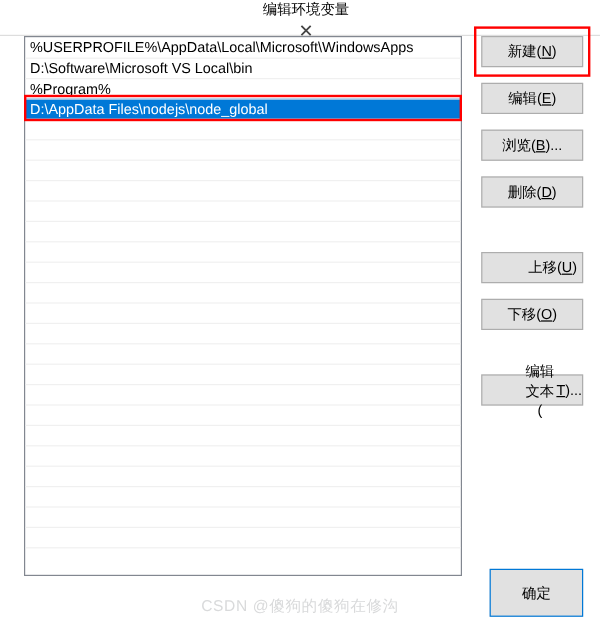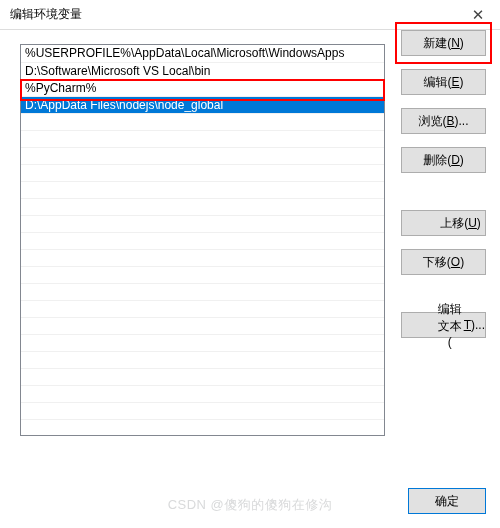--- a/index.html
+++ b/index.html
@@ -1,50 +1,50 @@
 <!DOCTYPE html>
 <html><head>
   <meta charset="utf-8">
   <style>
     * { box-sizing: border-box; margin: 0; padding: 0; }
     body { font-family: "Microsoft YaHei", "Segoe UI", Tahoma, sans-serif; font-size: 12px; background: #fff; width: 500px; height: 528px; overflow: hidden; position: relative; }
-    .titlebar { height: 30px; display: flex; align-items: center; justify-content: space-between; padding: 0 0 0 10px; border-bottom: 1px solid #ddd; }
+    .titlebar { height: 30px; display: flex; align-items: center; justify-content: space-between; padding: 0 0 0 10px; border-bottom: 1px solid #ddd; flex-direction: column; }
     .titlebar-title { font-size: 12px; color: #000; }
     .titlebar-close { width: 44px; height: 30px; display: flex; align-items: center; justify-content: center; font-size: 15px; font-family: Arial; color: #444; }
-    .listbox { position: absolute; top: 44px; left: 20px; width: 365px; height: 392px; border: 1px solid #828790; background: #fff; overflow: hidden; }
+    .listbox { position: absolute; top: 30px; left: 20px; width: 365px; height: 450px; border: 1px solid #828790; background: #fff; overflow: hidden; }
     .list-item { height: 17px; line-height: 17px; padding: 0 4px; font-size: 12px; color: #000; white-space: nowrap; overflow: hidden; border-top: 1px solid #f0f0f0; }
     .list-item:first-child { border-top: none; }
     .list-item.selected { background: #0078d7; color: #fff; }
     .list-empty { height: 17px; border-top: 1px solid #f0f0f0; }
     .button-col { position: absolute; top: 30px; right: 14px; width: 85px; }
     .btn { width: 85px; height: 26px; background: #e1e1e1; border: 1px solid #adadad; font-size: 12px; font-family: inherit; color: #000; display: flex; align-items: center; justify-content: center; cursor: default; margin-bottom: 13px; }
     .btn u { text-decoration: underline; }
     .btn-gap-big { margin-top: 37px; padding-left: 34px; }
     .hl-red { position: absolute; border: 2px solid #f00; pointer-events: none; }
     .hl1 { top: 79px; left: 20px; width: 365px; height: 22px; }
     .hl2 { top: 22px; right: 8px; width: 97px; height: 42px; }
     .footer-buttons { position: absolute; bottom: 14px; right: 14px; display: flex; gap: 10px; }
-    .btn-foot { width: 78px; height: 26px; background: #e1e1e1; border: 1px solid #adadad; font-size: 12px; font-family: inherit; display: flex; align-items: center; justify-content: center; }
+    .btn-foot { width: 78px; height: 40px; background: #e1e1e1; border: 1px solid #adadad; font-size: 12px; font-family: inherit; display: flex; align-items: center; justify-content: center; }
     .btn-foot.primary { border: 1px solid #0078d7; }
     .watermark { position: absolute; bottom: 14px; left: 0; right: 0; text-align: center; font-size: 13px; color: #d9dadb; pointer-events: none; letter-spacing: 0.5px; }
   </style>
 </head>
 <body>
 
 <div class="titlebar">
   <span class="titlebar-title">编辑环境变量</span>
   <div class="titlebar-close">
     <span>✕</span>
   </div>
 </div>
 
 <div class="listbox">
   <div class="list-item">%USERPROFILE%\AppData\Local\Microsoft\WindowsApps</div>
   <div class="list-item">D:\Software\Microsoft VS Local\bin</div>
-  <div class="list-item">%PyCharm%</div>
+  <div class="list-item">%Program%</div>
   <div class="list-item selected">D:\AppData Files\nodejs\node_global</div>
   <div class="list-empty"></div>
   <div class="list-empty"></div>
   <div class="list-empty"></div>
   <div class="list-empty"></div>
   <div class="list-empty"></div>
   <div class="list-empty"></div>
   <div class="list-empty"></div>
   <div class="list-empty"></div>
   <div class="list-empty"></div>

